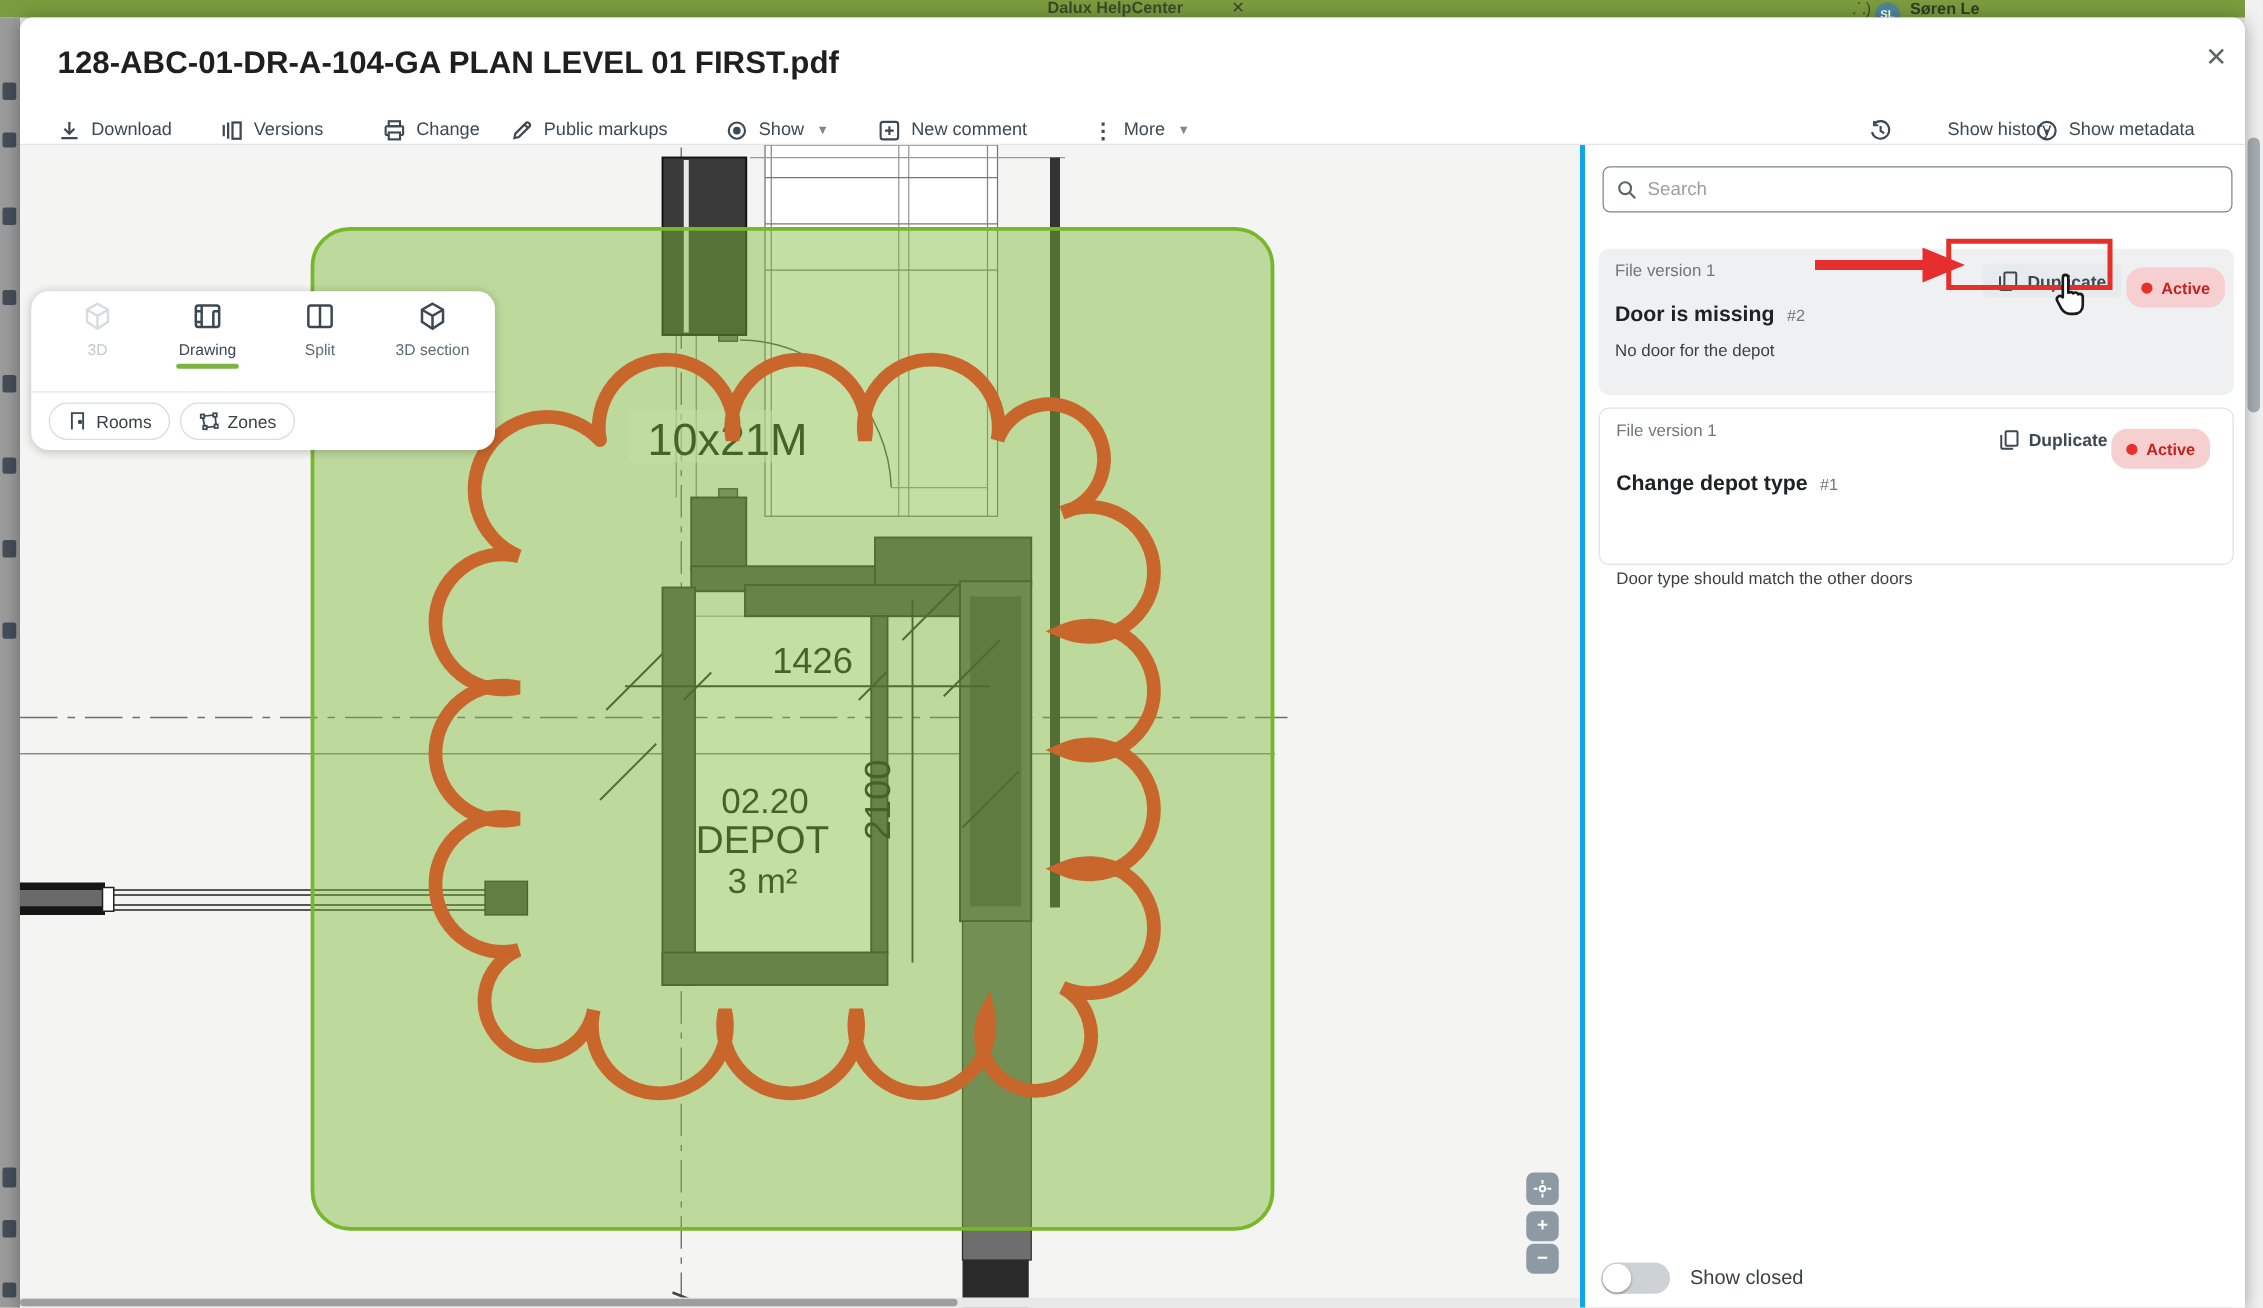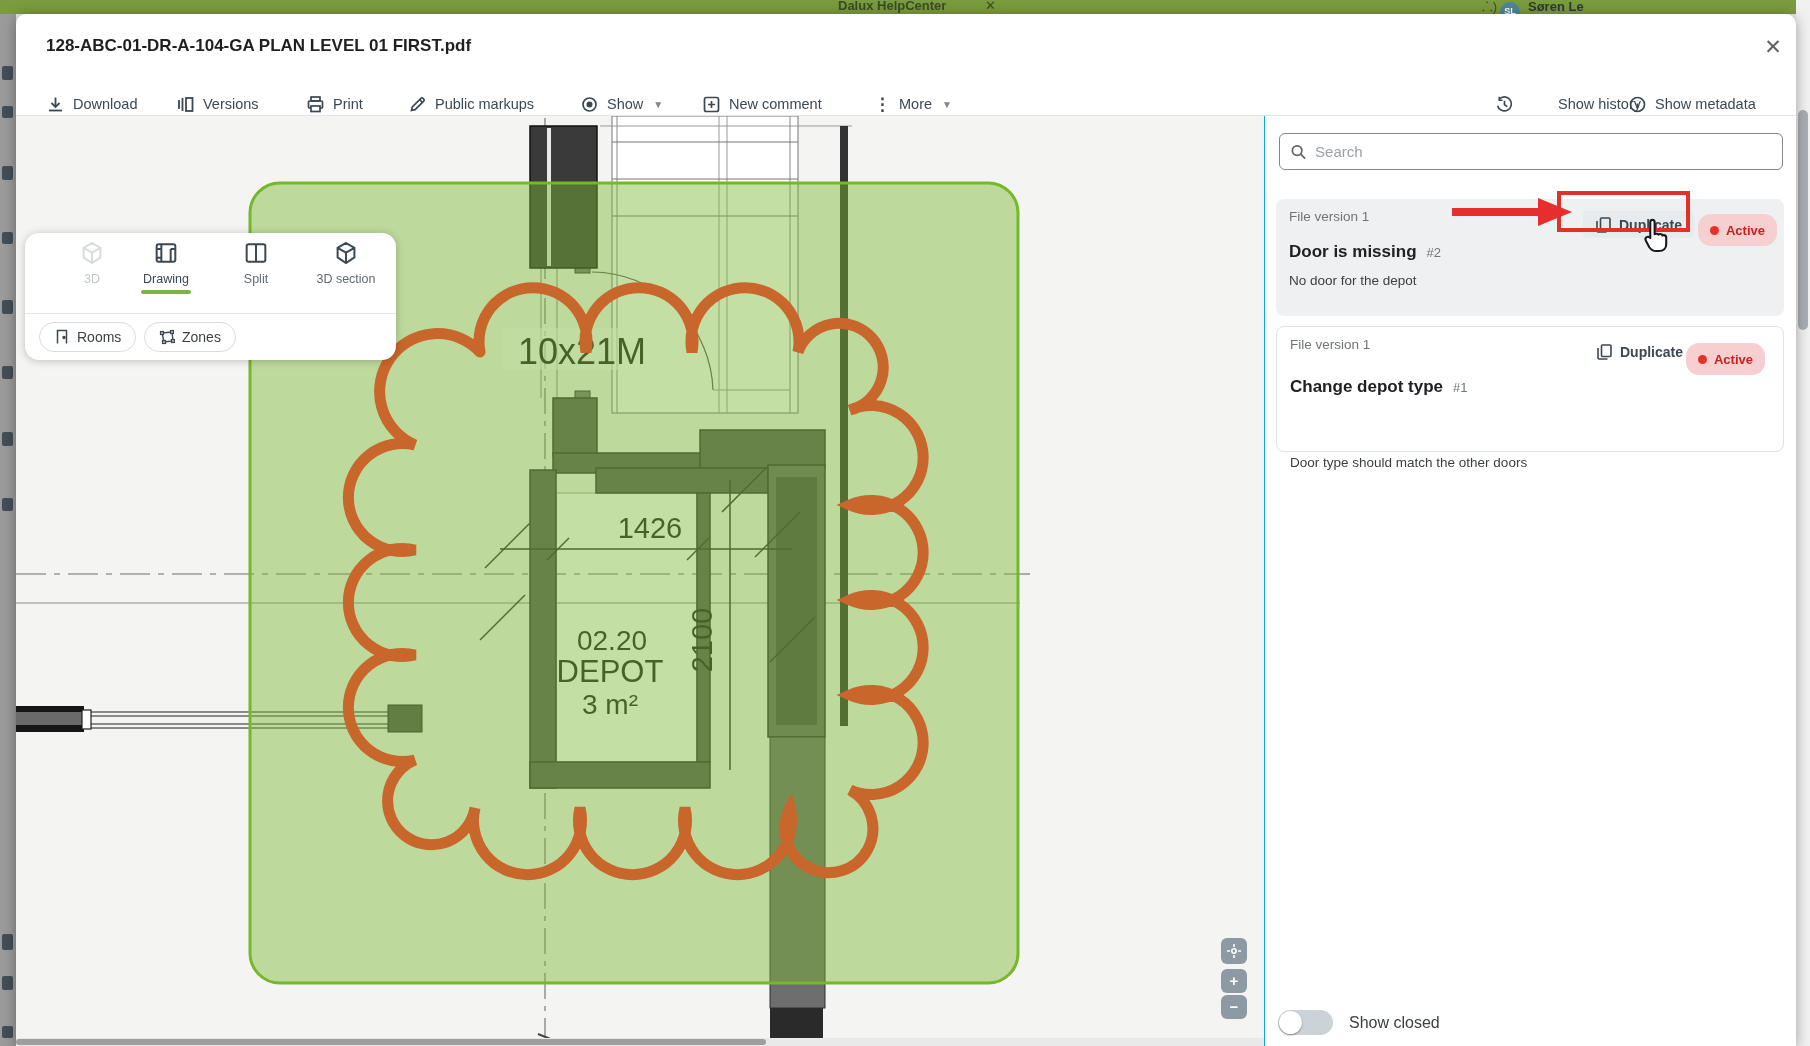--- a/index.html
+++ b/index.html
@@ -9,21 +9,21 @@
   
   #topbar { left:0; top:0; width:1796px; height:14px; background:#7a9b3e; overflow:hidden; color:#3c4a2a;
             font-size:13px; font-weight:bold; }
   #leftstrip { left:0; top:14px; width:16px; height:1032px; background:#9b9b9b; overflow:hidden; }
   .frag { position:absolute; left:2px; width:11px; background:#444e58; border-radius:2px; }
   #pagescroll { left:1796px; top:0; width:14px; height:1046px; background:#f1f1f1; }
   #pagescroll .thumb { position:absolute; left:2px; top:110px; width:10px; height:220px; background:#a9aeb3; border-radius:5px; }
   
   #modal { left:16px; top:14px; width:1780px; height:1032px; background:#fff;
            border-radius:10px 10px 0 0; box-shadow:0 2px 14px rgba(0,0,0,.35); }
-  #modal-title { left:30px; top:22px; font-size:17px; font-weight:bold; color:#1f1f1f; }
+  #modal-title { left:30px; top:22px; font-size:25px; font-weight:bold; color:#1f1f1f; }
   #close-x { left:1742px; top:18px; font-size:21px; color:#5f6368; cursor:pointer; width:30px; height:30px;
              text-align:center; line-height:30px; }
   .tb-item { position:absolute; top:74px; display:flex; align-items:center; gap:8px; height:32px;
              color:#3c4852; font-size:14.5px; cursor:pointer; }
   .tb-item svg { flex:0 0 auto; }
   .caret { font-size:10px; color:#80868b; margin-left:2px; }
   #tb-divider { left:0px; top:101px; width:1780px; height:1px; background:#e2e4e7; }
   
   #canvas { left:0px; top:102px; width:1248px; height:930px; overflow:hidden; background:#f4f4f3; }
   
@@ -38,21 +38,21 @@
   #vp-div { position:absolute; left:0; top:80px; width:371px; height:1px; background:#e4e6e8; }
   .pill { position:absolute; top:89px; height:30px; border:1px solid #d8dcdf; border-radius:16px;
           display:flex; align-items:center; gap:7px; padding:0 14px; font-size:14px; color:#3c4043; cursor:pointer; background:#fff; }
   
   #bottombar { left:429px; top:847px; width:378px; height:45px; background:#fff; border-radius:24px;
                box-shadow:0 1px 7px rgba(0,0,0,.25); display:flex; align-items:center; justify-content:center; gap:26px; }
   .bb-item { display:flex; align-items:center; gap:8px; color:#3c4852; font-size:15px; font-weight:bold; cursor:pointer; }
   .zbtn { position:absolute; width:26px; background:#8e9aa3; color:#fff; border-radius:6px; text-align:center;
           font-size:15px; font-weight:bold; cursor:pointer; }
   
-  #sidebar { left:1248px; top:102px; width:532px; height:930px; background:#fff; border-left:1px solid #0ea5e9; }
+  #sidebar { left:1248px; top:102px; width:532px; height:930px; background:#fff; border-left:4px solid #0ea5e9; }
   #search { position:absolute; left:14px; top:17px; width:504px; height:37px; border:1px solid #80868b; border-radius:6px;
             display:flex; align-items:center; padding:0 10px; gap:8px; background:#fff; }
   #search input { border:none; outline:none; font-size:15px; color:#202124; width:100%; font-family:inherit; }
   #search input::placeholder { color:#9aa0a6; }
   .card { position:absolute; left:11px; width:508px; border-radius:8px; }
   .filever { position:absolute; left:13px; top:10px; font-size:13.5px; color:#70757a; }
   .cardtitle { position:absolute; left:13px; font-size:17px; font-weight:bold; color:#202124; }
   .cardnum { font-size:13px; font-weight:normal; color:#70757a; margin-left:10px; }
   .carddesc { position:absolute; left:13px; font-size:13.5px; color:#3c4043; }
   .dupbtn { position:absolute; display:flex; align-items:center; gap:7px; font-size:14px; font-weight:bold;
@@ -123,21 +123,21 @@
     <span>Versions</span>
   </div>
   <div class="tb-item" style="left:290px;">
     <svg width="19" height="19" viewBox="0 0 19 19">
         <g fill="none" stroke="#3c4852" stroke-width="1.7">
           <rect x="5" y="2" width="9" height="4"></rect>
           <rect x="2.5" y="6" width="14" height="7" rx="1"></rect>
           <rect x="5" y="11" width="9" height="5.5" fill="#fff"></rect>
         </g>
       </svg>
-    <span>Print</span>
+    <span>Change</span>
   </div>
   <div class="tb-item" style="left:392px;align-items:center;">
     <svg width="19" height="19" viewBox="0 0 19 19">
         <g fill="none" stroke="#3c4852" stroke-width="1.7">
           <path d="M3.5 15.5l.8-3.6 8.6-8.6a1.4 1.4 0 0 1 2 0l.8.8a1.4 1.4 0 0 1 0 2l-8.6 8.6z"></path>
           <path d="M11.5 4.5l2.9 2.9"></path>
         </g>
       </svg>
     <span>Public markups</span>
   </div>
@@ -274,21 +274,21 @@
         A 44 44 0 1 1 790 808 A 54 54 0 1 1 685 808 A 54 54 0 1 1 580 808 A 54 54 0 1 1 475 808
         A 44 44 0 1 1 415 760 A 54 54 0 1 1 415 655 A 54 54 0 1 1 415 550 A 54 54 0 1 1 415 445
         A 58 58 0 1 1 480 352"></path>
 
       <rect x="16" y="1038" width="1248" height="8" fill="#e9e9e9"></rect>
       <rect x="16" y="1039" width="750" height="6" rx="3" fill="#9e9e9e"></rect>
     </svg>
 
     
     <div class="abs" id="viewpanel">
-      <div class="vtab disabled" style="left:24px;">
+      <div class="vtab disabled" style="left:10px;">
         <svg width="24" height="24" viewBox="0 0 18 18">
             <path d="M9 1.5l6.3 3.6v7.2L9 16.5l-6.3-4.2V5.1z M2.7 5.1L9 8.7l6.3-3.6 M9 8.7v7.8" fill="none" stroke="#9aa6ad" stroke-width="1.5"></path>
           </svg>
         <span class="lbl">3D</span>
       </div>
       <div class="vtab active" style="left:98px;">
         <svg width="24" height="24" viewBox="0 0 18 18">
             <g fill="none" stroke="#3c4852" stroke-width="1.5">
               <rect x="2" y="2.5" width="14" height="13" rx="1.5"></rect>
               <path d="M5.5 2.5v3M5.5 12.5v3M2 6h3.5v6.5H2M16 6h-3.5M12.5 6v9.5"></path>

